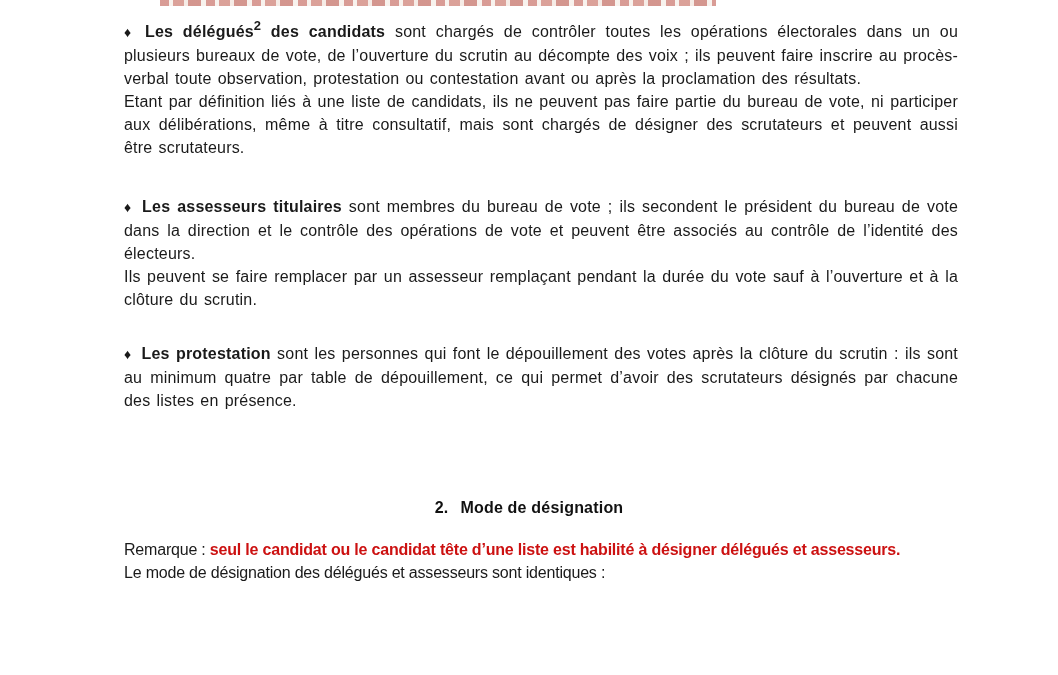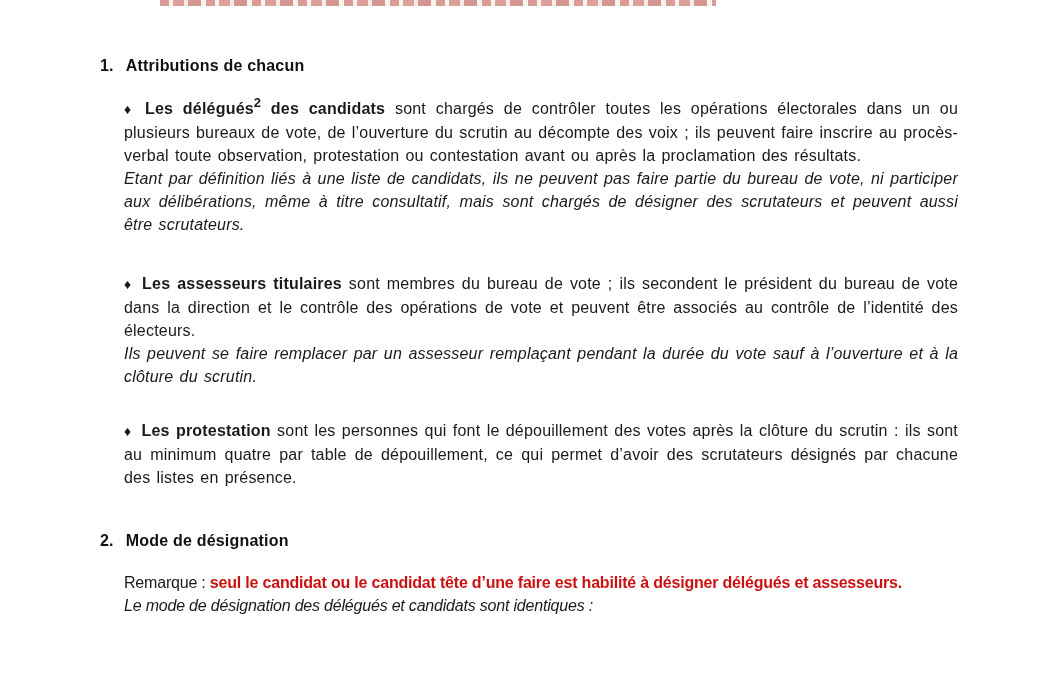--- a/index.html
+++ b/index.html
@@ -21,45 +21,44 @@
       #c97c73 28px 41px,#f6efe9 41px 46px);
   }
   .content{position:absolute;left:100px;width:858px;top:0;}
   p{margin:0;}
   .h{font-size:16px;font-weight:bold;line-height:23px;letter-spacing:.2px;color:#111;}
   .h .num{display:inline-block;margin-right:12px;}
   .para{font-size:16px;line-height:23px;text-align:justify;letter-spacing:.2px;word-spacing:1.5px;margin-left:24px;}
   .b{font-weight:bold;}
   .bullet{font-size:14px;padding-right:10px;}
   sup.fn{font-size:13px;font-weight:bold;position:relative;top:-7px;vertical-align:baseline;line-height:0;letter-spacing:0;}
-  .blk{display:block;font-style:italic;}
+  .blk{display:block;}
   .red{color:#cc1111;font-weight:bold;}
   .remark{text-align:left;letter-spacing:-.2px;word-spacing:0;}
   .mt-h1{margin-top:54px;}
   .mt-p1{margin-top:20px;}
   .mt-p2{margin-top:36px;}
   .mt-p3{margin-top:31px;}
-  .mt-h2{margin-top:40px;}
+  .mt-h2{margin-top:84px;text-align:center;}
   .mt-remark{margin-top:19px;}
 </style>
 </head>
 <body>
 
 <div class="page">
 
   <div class="strip"></div>
 
   <div class="content">
 
-    <p class="h mt-h1"><span class="num">1.</span><span>Attributions de chacun</span></p>
 
     <p class="para mt-p1"><span class="bullet">♦</span><span class="b">Les délégués</span><sup class="fn">2</sup><span class="b"> des candidats</span><span> sont chargés de contrôler toutes les opérations électorales dans un ou plusieurs bureaux de vote, de l’ouverture du scrutin au décompte des voix ; ils peuvent faire inscrire au procès-verbal toute observation, protestation ou contestation avant ou après la proclamation des résultats.</span><span class="blk">Etant par définition liés à une liste de candidats, ils ne peuvent pas faire partie du bureau de vote, ni participer aux délibérations, même à titre consultatif, mais sont chargés de désigner des scrutateurs et peuvent aussi être scrutateurs.</span></p>
 
     <p class="para mt-p2"><span class="bullet">♦</span><span class="b">Les assesseurs titulaires</span><span> sont membres du bureau de vote ; ils secondent le président du bureau de vote dans la direction et le contrôle des opérations de vote et peuvent être associés au contrôle de l’identité des électeurs.</span><span class="blk">Ils peuvent se faire remplacer par un assesseur remplaçant pendant la durée du vote sauf à l’ouverture et à la clôture du scrutin.</span></p>
 
     <p class="para mt-p3"><span class="bullet">♦</span><span class="b">Les protestation</span><span> sont les personnes qui font le dépouillement des votes après la clôture du scrutin : ils sont au minimum quatre par table de dépouillement, ce qui permet d’avoir des scrutateurs désignés par chacune des listes en présence.</span></p>
 
     <p class="h mt-h2"><span class="num">2.</span><span>Mode de désignation</span></p>
 
-    <p class="para remark mt-remark"><span>Remarque : </span><span class="red">seul le candidat ou le candidat tête d’une faire est habilité à désigner délégués et assesseurs.</span><span class="blk">Le mode de désignation des délégués et candidats sont identiques :</span></p>
+    <p class="para remark mt-remark"><span>Remarque : </span><span class="red">seul le candidat ou le candidat tête d’une liste est habilité à désigner délégués et assesseurs.</span><span class="blk">Le mode de désignation des délégués et assesseurs sont identiques :</span></p>
 
   </div>
 </div>
 
 </body></html>

